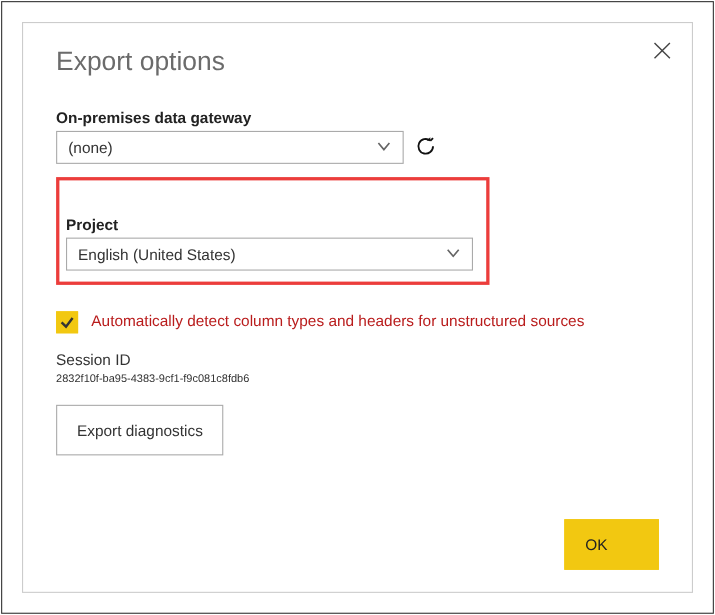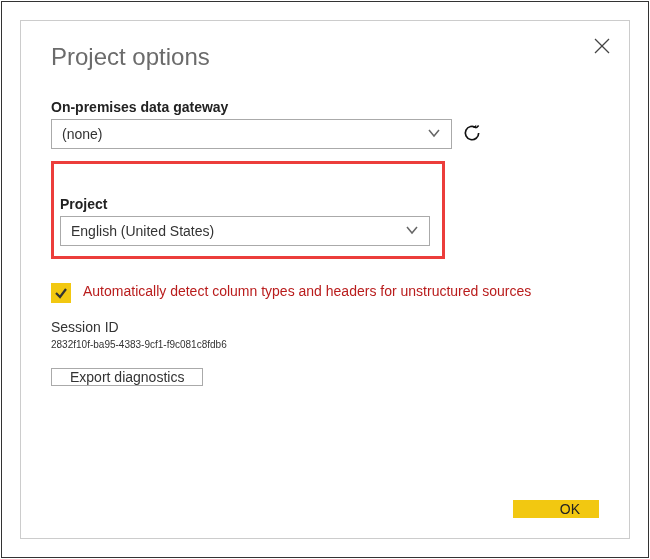--- a/index.html
+++ b/index.html
@@ -61,21 +61,21 @@
     border: 1px solid #aaa;
     display: flex;
     align-items: center;
     justify-content: space-between;
     padding: 0 10px;
     font-size: 14px;
     color: #333;
     background: #fff;
     cursor: pointer;
   }
-  .dd-gateway { width: 401px; }
+  .dd-gateway { width: 316px; }
   .dd-locale { width: 370px; margin-bottom: 4px; }
   .chevron svg { width: 14px; height: 14px; stroke: #666; stroke-width: 1.5; fill: none; }
   .refresh {
     width: 22px;
     height: 22px;
     cursor: pointer;
   }
   .refresh svg { width: 20px; height: 20px; }
   .highlight-box {
     border: 3px solid #ec3d3b;
@@ -118,28 +118,28 @@
   }
   .sid-val {
     font-size: 10px;
     color: #333;
     margin-top: 4px;
     margin-bottom: 18px;
   }
   .btn {
     border: 1px solid #aaa;
     background: #fff;
-    height: 18px;
+    height: 46px;
     padding: 0 18px;
     font-size: 14px;
     color: #333;
     cursor: pointer;
     display: inline-flex;
     align-items: center;
-    justify-content: flex-end;
+    justify-content: flex-start;
   }
   .btn.primary {
     background: #f2c811;
     border-color: #f2c811;
     color: #222;
   }
   .footer {
     position: absolute;
     right: 30px;
     bottom: 20px;
@@ -154,21 +154,21 @@
 <div class="outer">
   <div class="panel">
 
     <div class="close-x">
       <svg viewBox="0 0 18 18">
           <line x1="2" y1="2" x2="16" y2="16"></line>
           <line x1="16" y1="2" x2="2" y2="16"></line>
         </svg>
     </div>
 
-    <h1 class="title">Project options</h1>
+    <h1 class="title">Export options</h1>
 
     <div class="label">On-premises data gateway</div>
     <div class="row">
       <div class="dropdown dd-gateway">
         <span>(none)</span>
         <span class="chevron">
           <svg viewBox="0 0 14 14">
               <polyline points="2,4 7,10 12,4"></polyline>
             </svg>
         </span>

